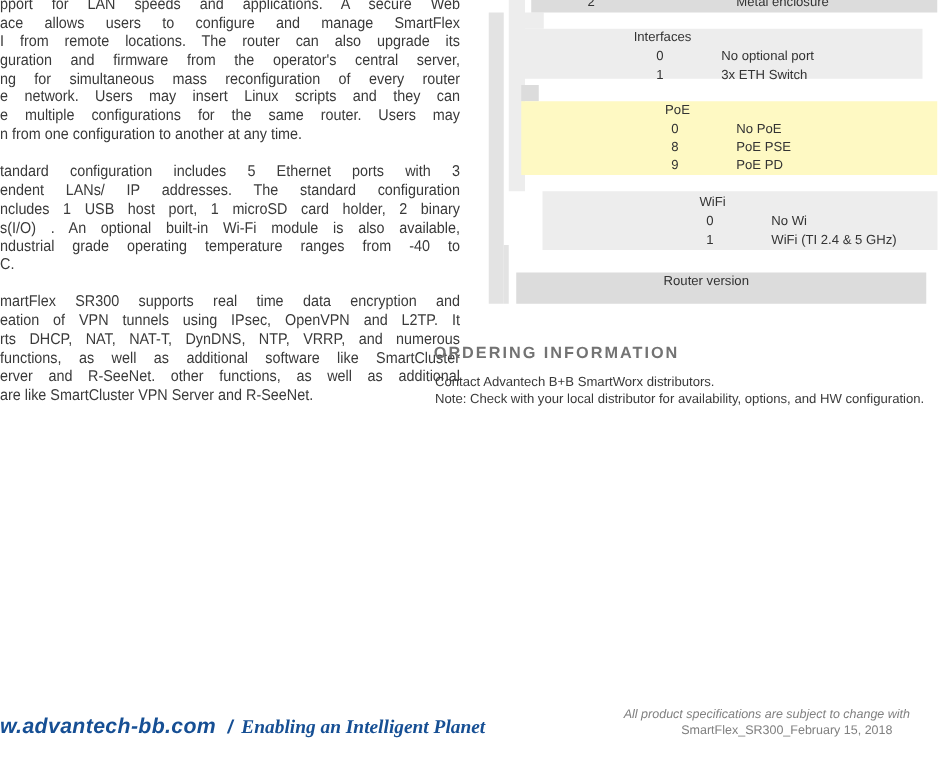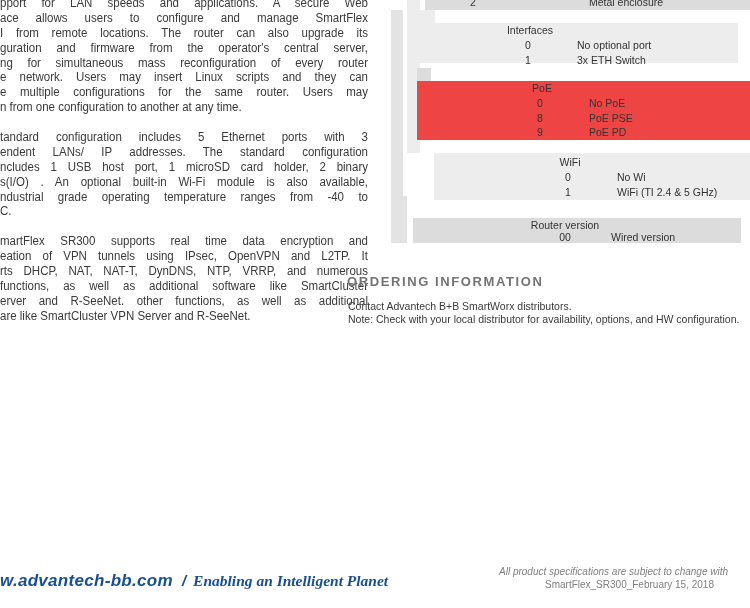--- a/index.html
+++ b/index.html
@@ -94,21 +94,21 @@
   <div class="trow" style="top:15px;">
     <span class="gcode" style="left:85px;">0</span>
     <span class="gdesc" style="left:164px;">No optional port</span>
   </div>
   <div class="trow" style="top:30px;">
     <span class="gcode" style="left:85px;">1</span>
     <span class="gdesc" style="left:164px;">3x ETH Switch</span>
   </div>
 </div>
 
-<div class="tblock" style="left:417px;top:81px;width:333px;height:59px;background:#ef4444;">
+<div class="tblock" style="left:417px;top:81px;width:333px;height:59px;background:#fef9c3;">
   <div class="ghdr" style="left:65px;top:0;">PoE</div>
   <div class="trow" style="top:15px;">
     <span class="gcode" style="left:93px;">0</span>
     <span class="gdesc" style="left:172px;">No PoE</span>
   </div>
   <div class="trow" style="top:30px;">
     <span class="gcode" style="left:93px;">8</span>
     <span class="gdesc" style="left:172px;">PoE PSE</span>
   </div>
   <div class="trow" style="top:44px;">
@@ -124,24 +124,20 @@
     <span class="gdesc" style="left:183px;">No Wi</span>
   </div>
   <div class="trow" style="top:32px;">
     <span class="gcode" style="left:104px;">1</span>
     <span class="gdesc" style="left:183px;">WiFi (TI 2.4 &amp; 5 GHz)</span>
   </div>
 </div>
 
 <div class="tblock" style="left:413px;top:218px;width:328px;height:25px;background:#dcdcdc;">
   <div class="ghdr" style="left:92px;top:1px;height:12px;line-height:12px;">Router version</div>
-  <div class="trow" style="top:13px;height:12px;line-height:12px;">
-    <span class="gcode" style="left:122px;">00</span>
-    <span class="gdesc" style="left:198px;">Wired version</span>
-  </div>
 </div>
 
 <div class="oi-heading">ORDERING INFORMATION</div>
 <div class="oi-note">
   <div>Contact Advantech B+B SmartWorx distributors.</div>
   <div>Note: Check with your local distributor for availability, options, and HW configuration.</div>
 </div>
 
 <div class="footer-left">
   <span class="f-site">w.advantech-bb.com</span><span class="f-slash">/</span><span class="f-slogan">Enabling an Intelligent Planet</span>

